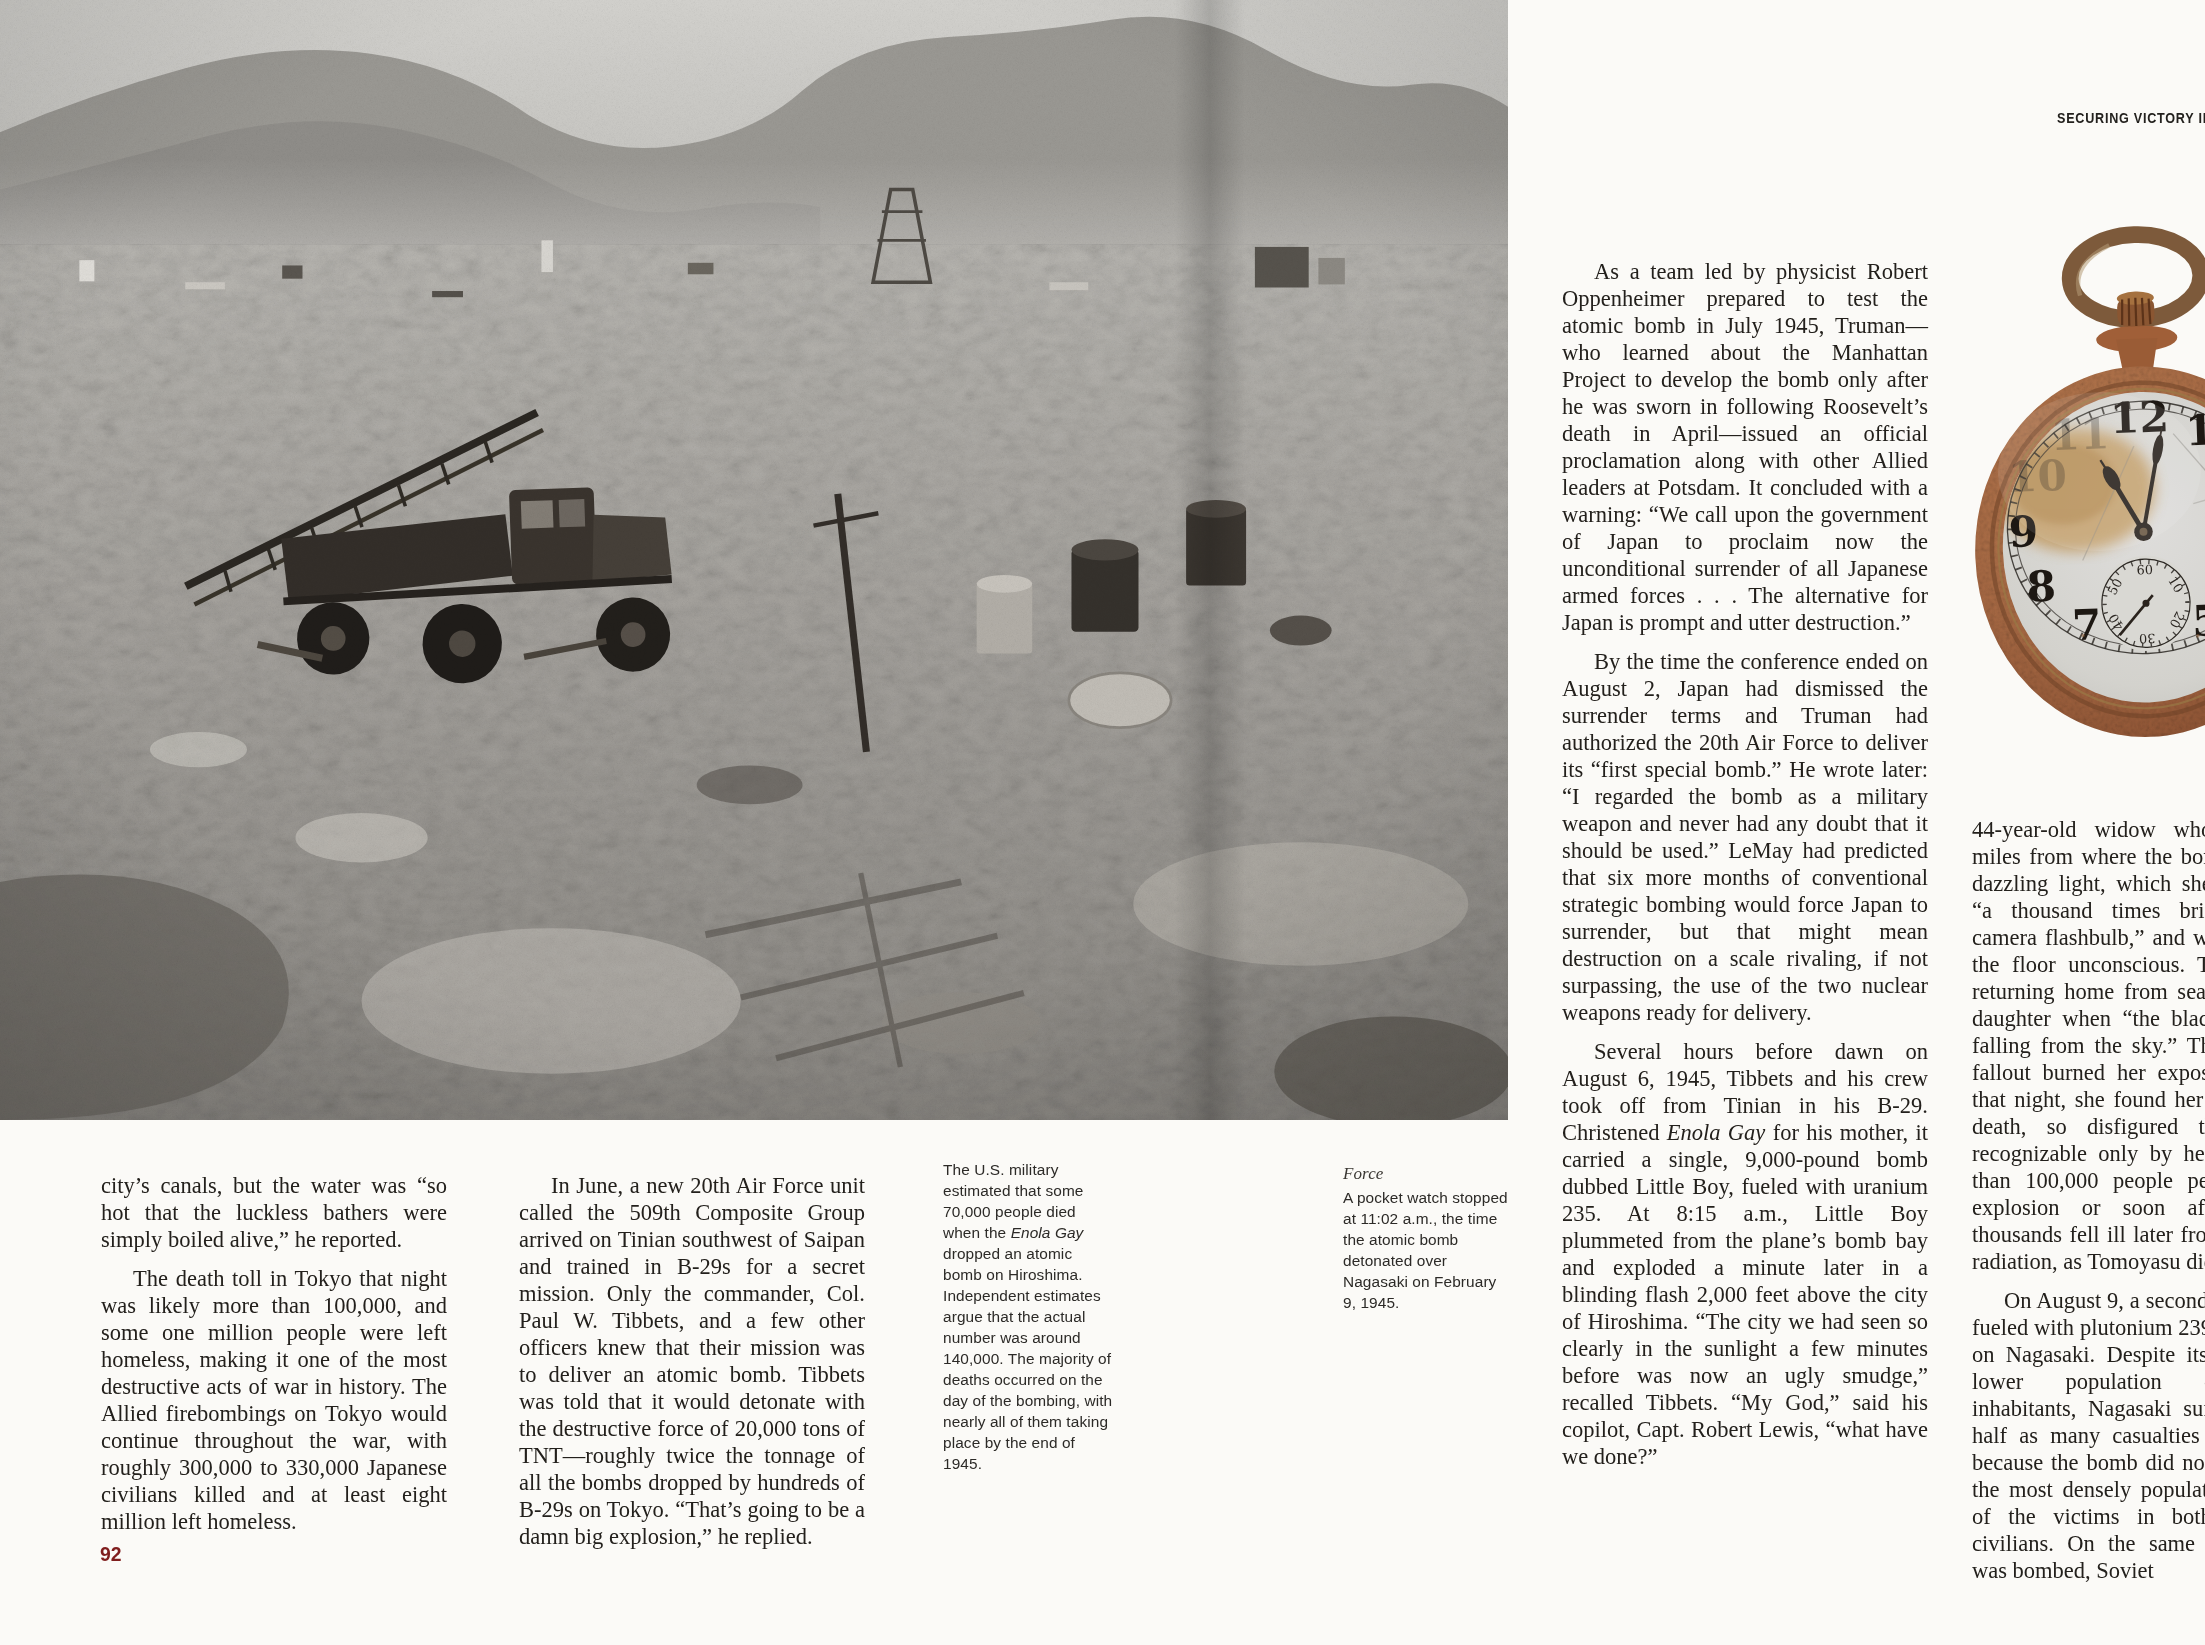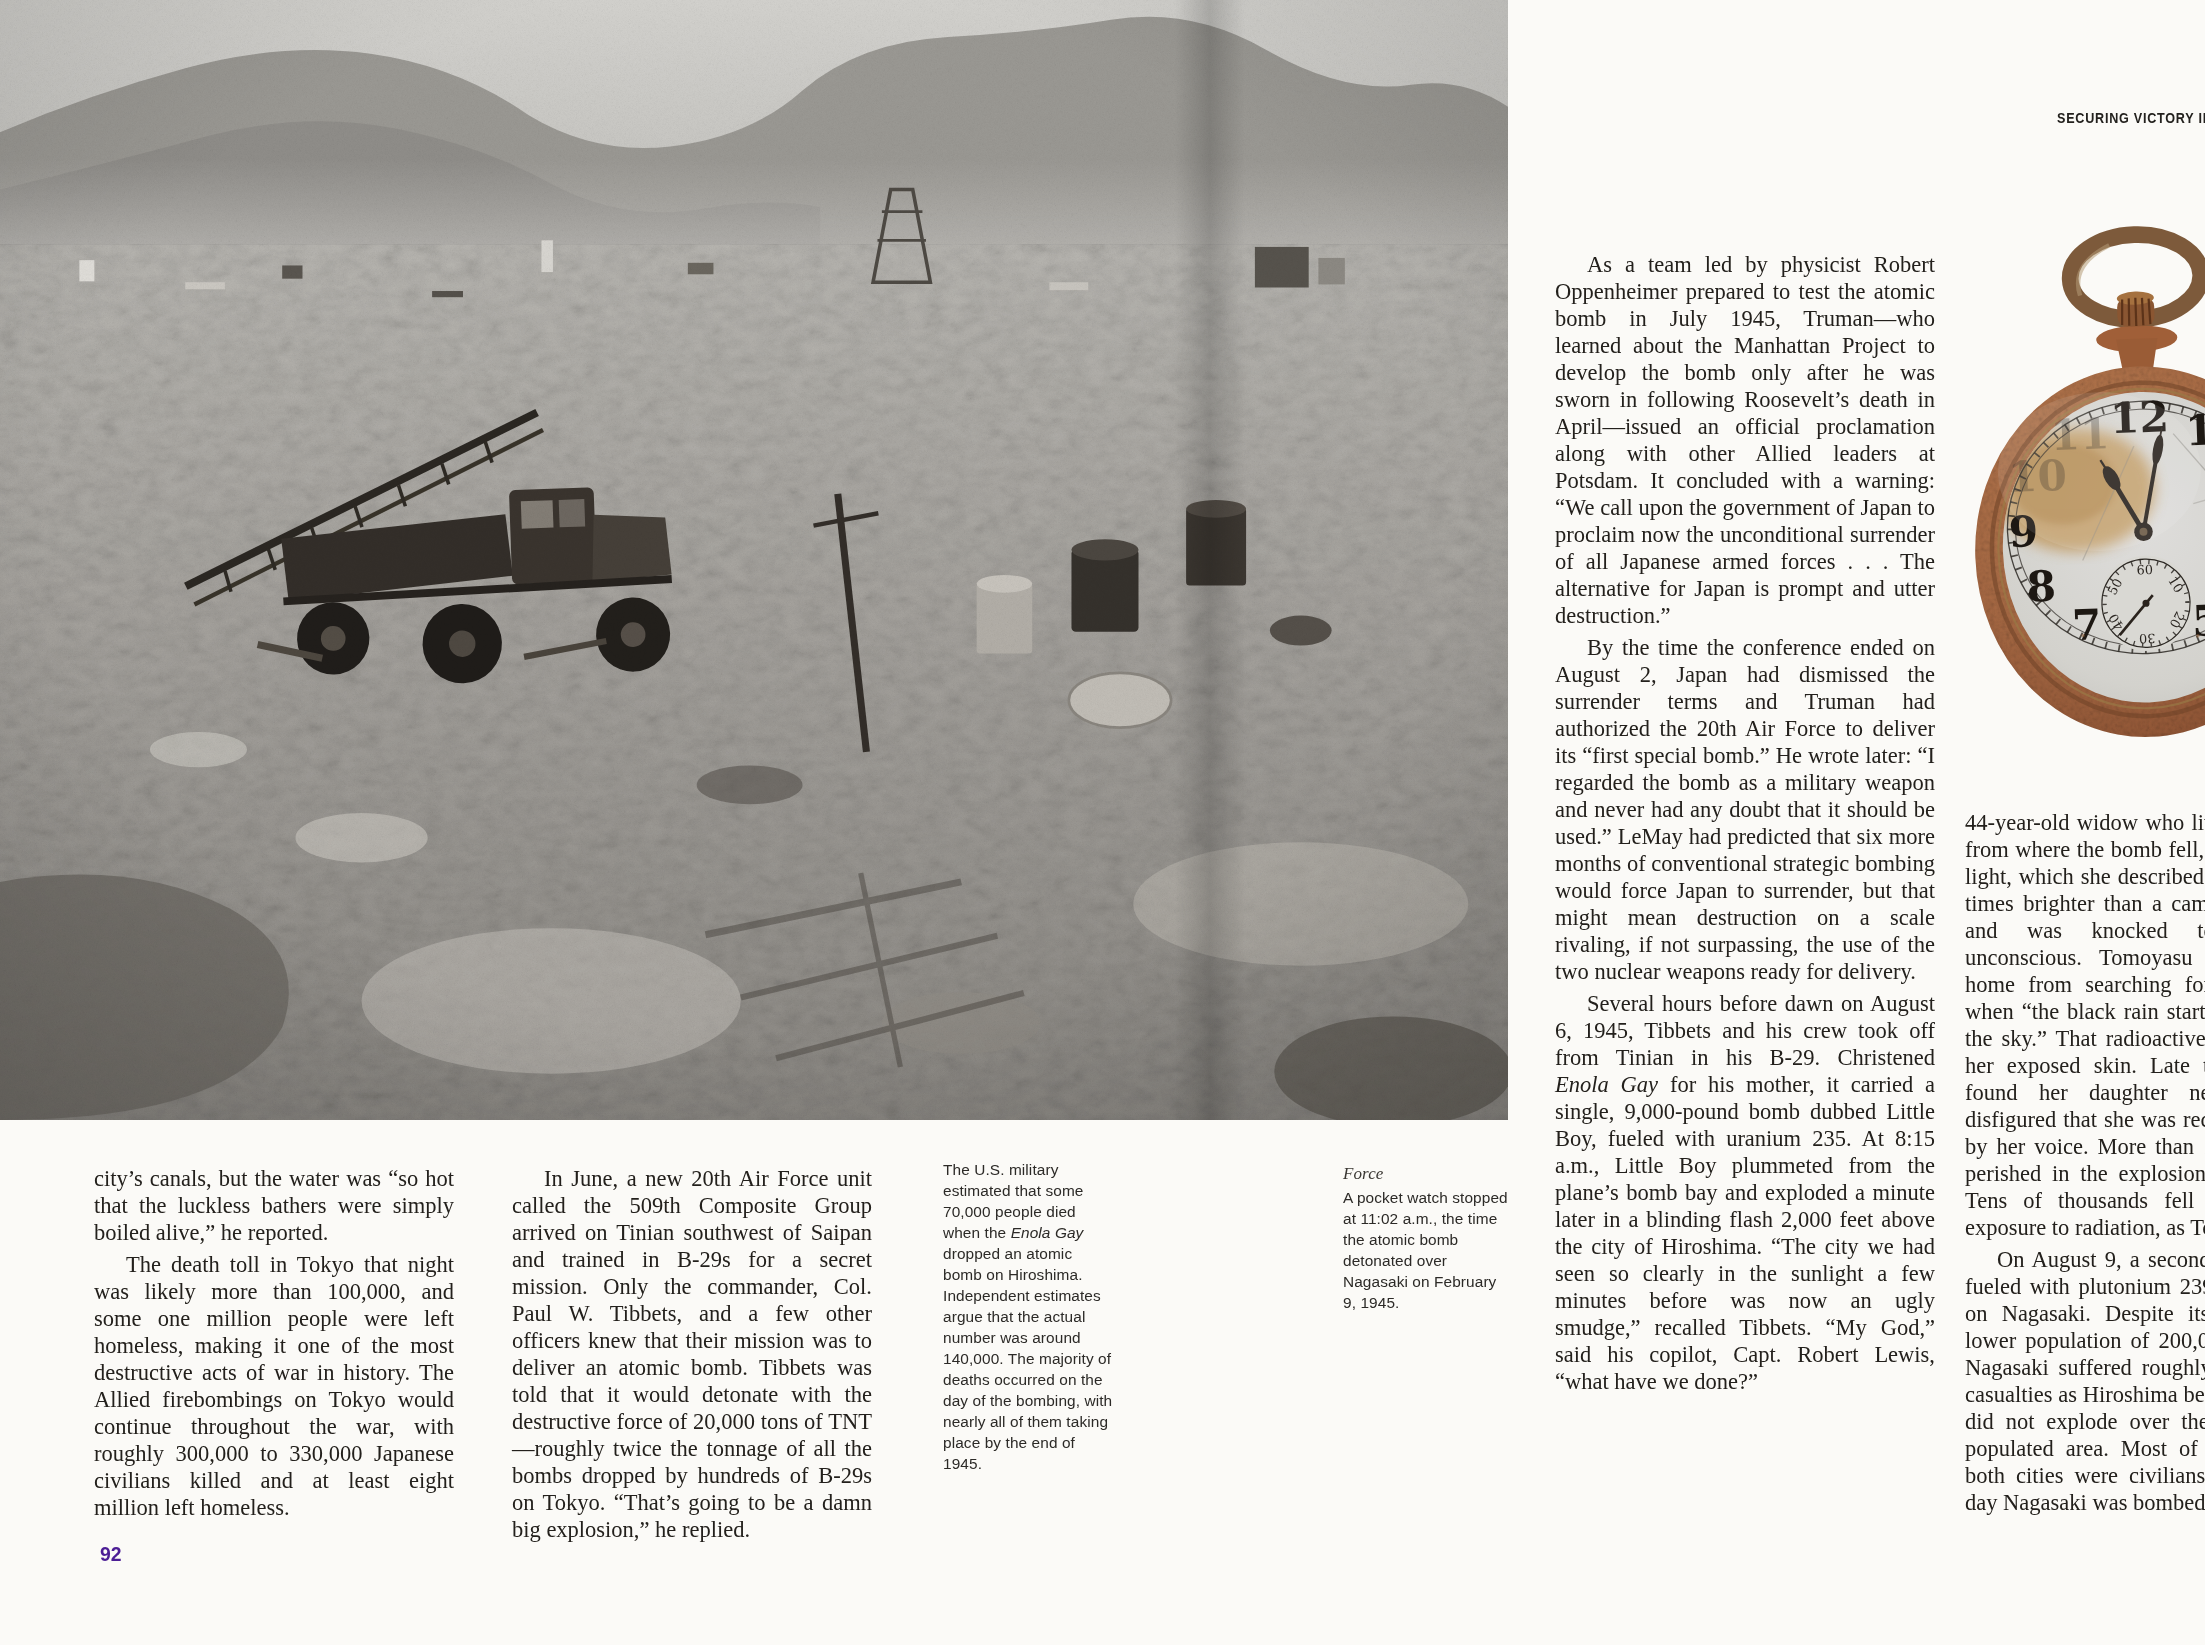--- a/index.html
+++ b/index.html
@@ -9,36 +9,36 @@
   #photo{position:absolute;left:0;top:0;width:1508px;height:1120px;}
   #photo svg{display:block;width:100%;height:100%;}
   
   .running-head{position:absolute;left:2057px;top:109px;
       font-family:"Liberation Sans",sans-serif;font-weight:bold;font-size:15px;
       letter-spacing:0.9px;color:#23211e;white-space:nowrap;
       transform:scaleX(.84);transform-origin:left center;}
   
   .body-col{position:absolute;font-size:22.5px;line-height:27px;text-align:justify;
       color:#23201c;}
-  .body-col p{margin:5px;padding:0;}
+  .body-col p{margin:12px;padding:0;}
   .body-col p.indent{text-indent:32px;}
   #col-l1{left:89px;top:1160px;width:370px;}
   #col-l2{left:507px;top:1160px;width:370px;}
   #col-r1{left:1550px;top:246px;width:390px;}
   #col-r2{left:1960px;top:804px;width:390px;}
   
   .caption{position:absolute;font-family:"Liberation Sans",sans-serif;font-size:15.4px;
       line-height:21px;letter-spacing:0.1px;color:#2c2a27;text-align:left;}
   #cap-left{left:915px;top:1159px;width:172px;margin-left:28px;}
   #cap-right{left:1343px;top:1163px;width:170px;}
   .cap-label{font-family:"Liberation Serif",serif;font-style:italic;font-size:17px;
       line-height:21px;color:#3a3733;margin-bottom:2.6px;}
   
   .pagenum{position:absolute;font-family:"Liberation Sans",sans-serif;font-weight:bold;
-      font-size:19.4px;color:#4c1d95;}
+      font-size:19.4px;color:#7f1d1d;}
   #pn-92{left:100px;top:1543px;}
   
   #watch{position:absolute;left:1947px;top:223px;width:393px;height:525px;}
   #watch svg{display:block;width:100%;height:100%;}
   .dial-num{font-family:"DejaVu Serif",serif;font-weight:bold;font-size:96px;fill:#1d1813;}
   .dial-num.faint{opacity:.28;}
   .sub-num{font-family:"DejaVu Serif",serif;font-size:29px;fill:#2a2520;}
 </style>
 </head>
 <body>

